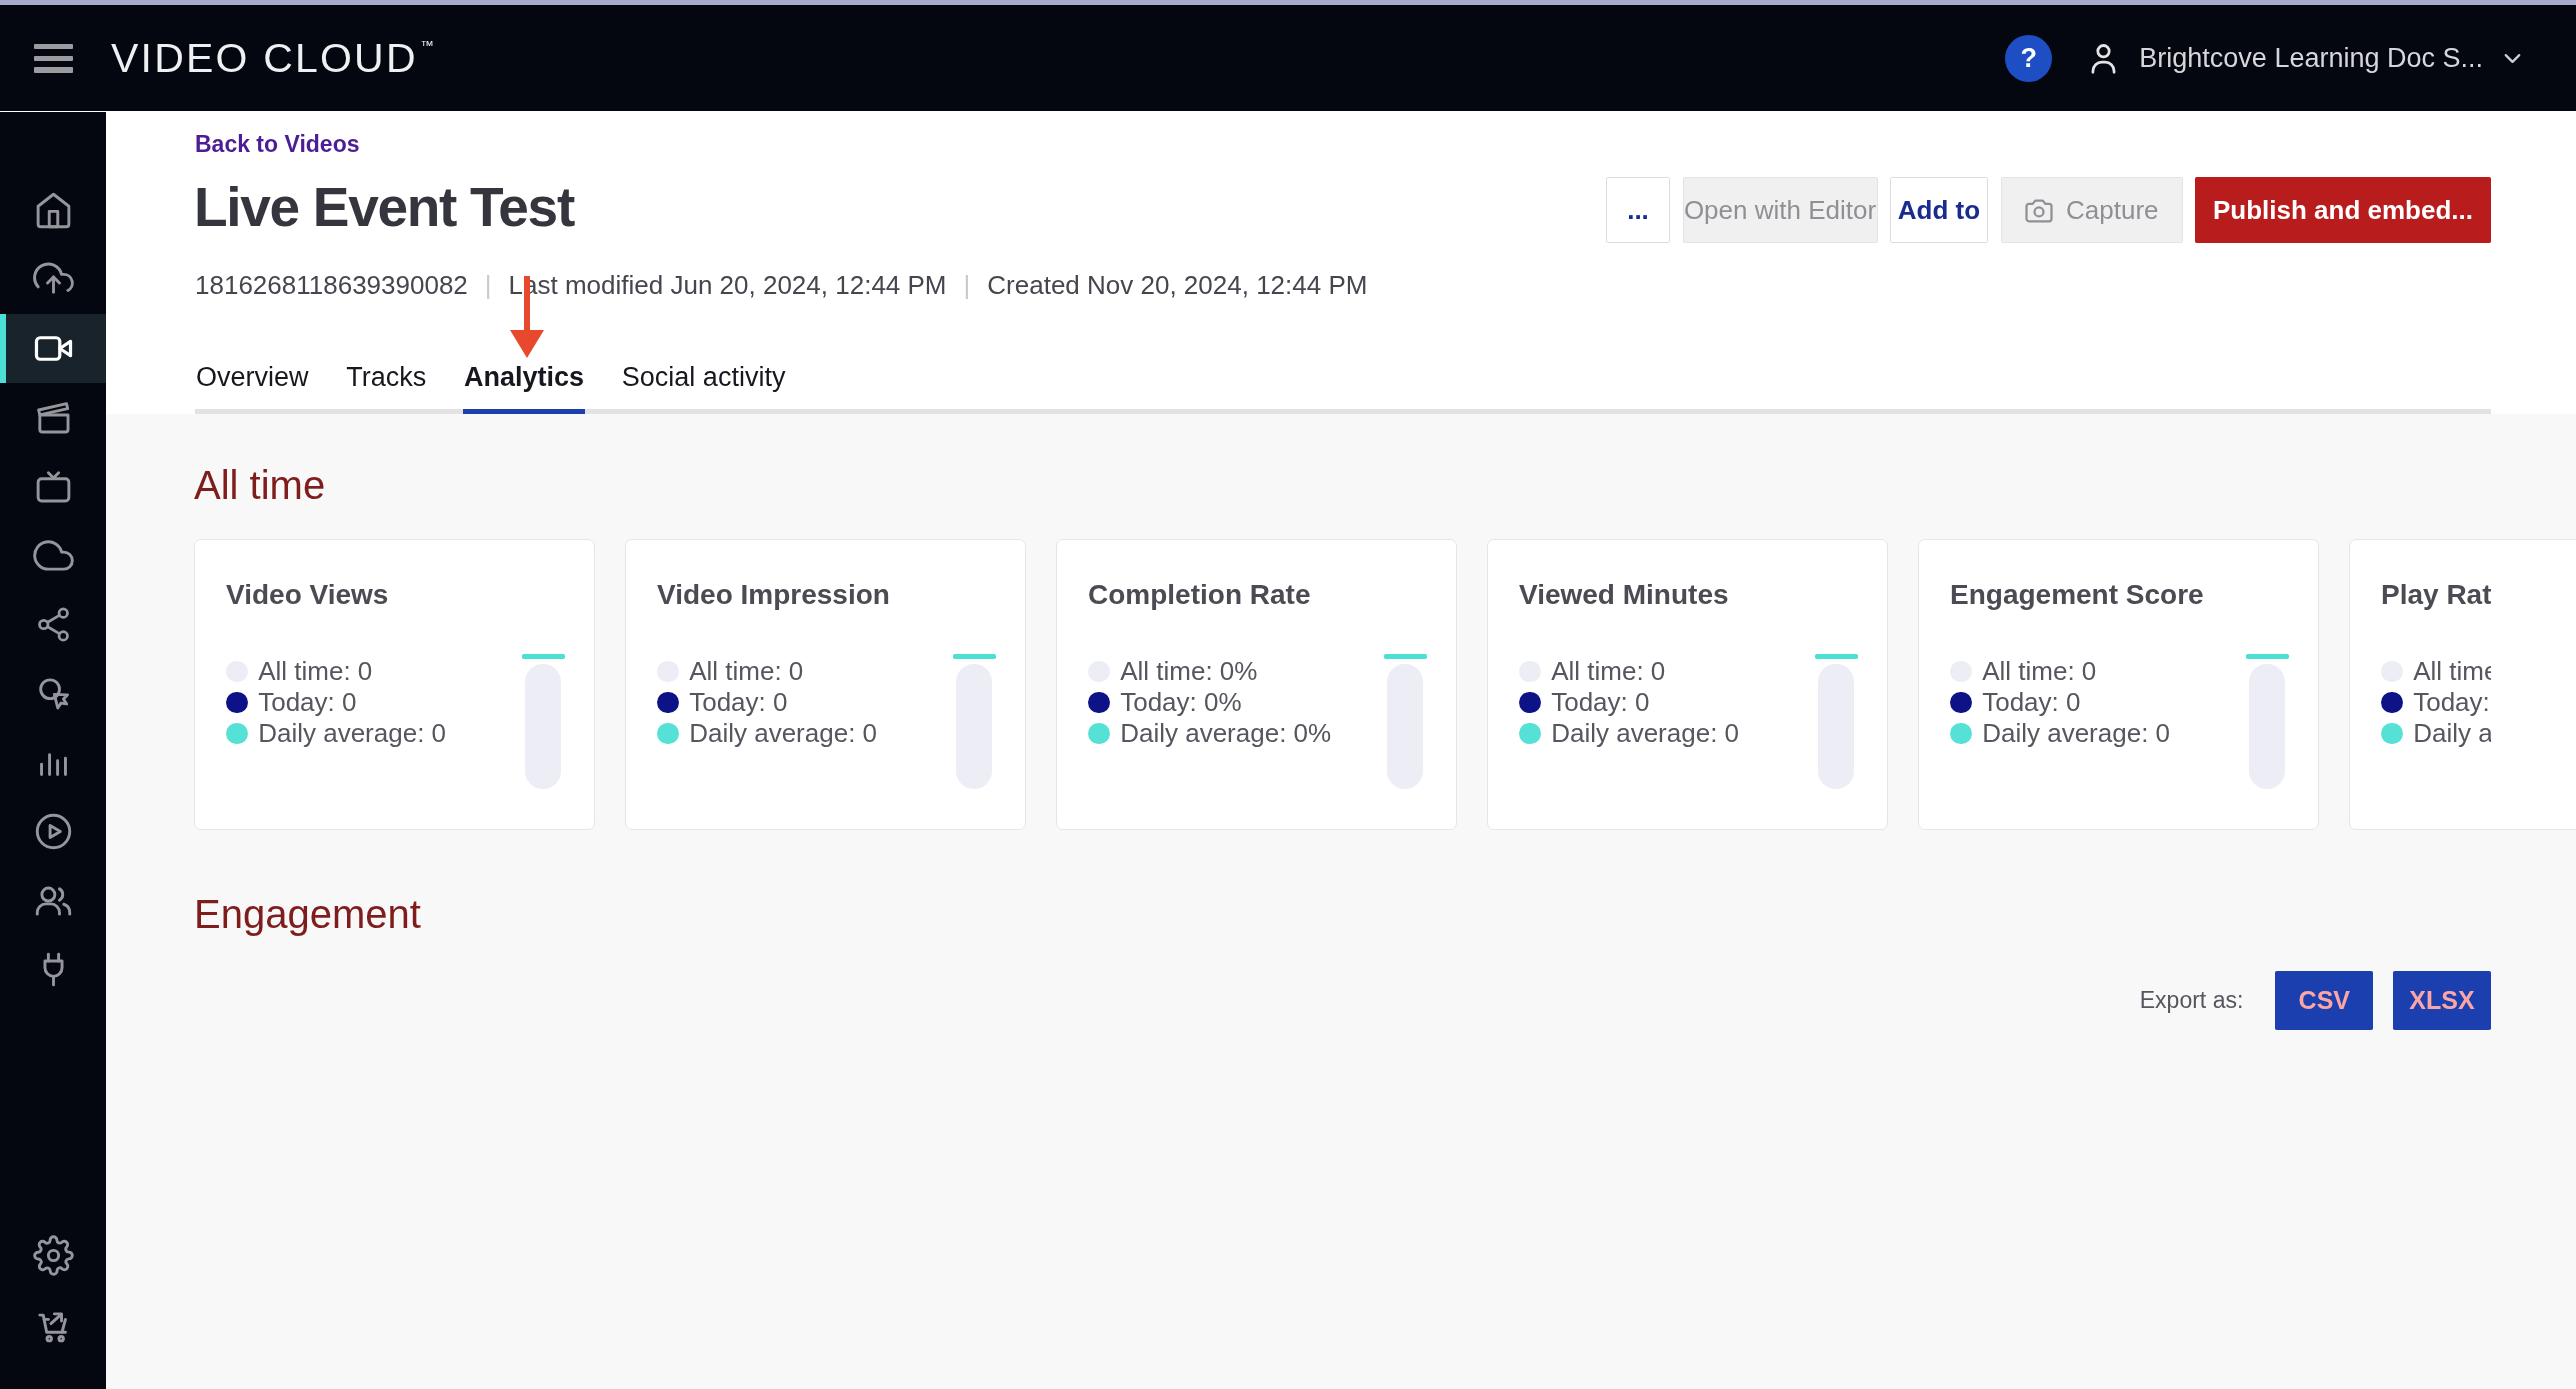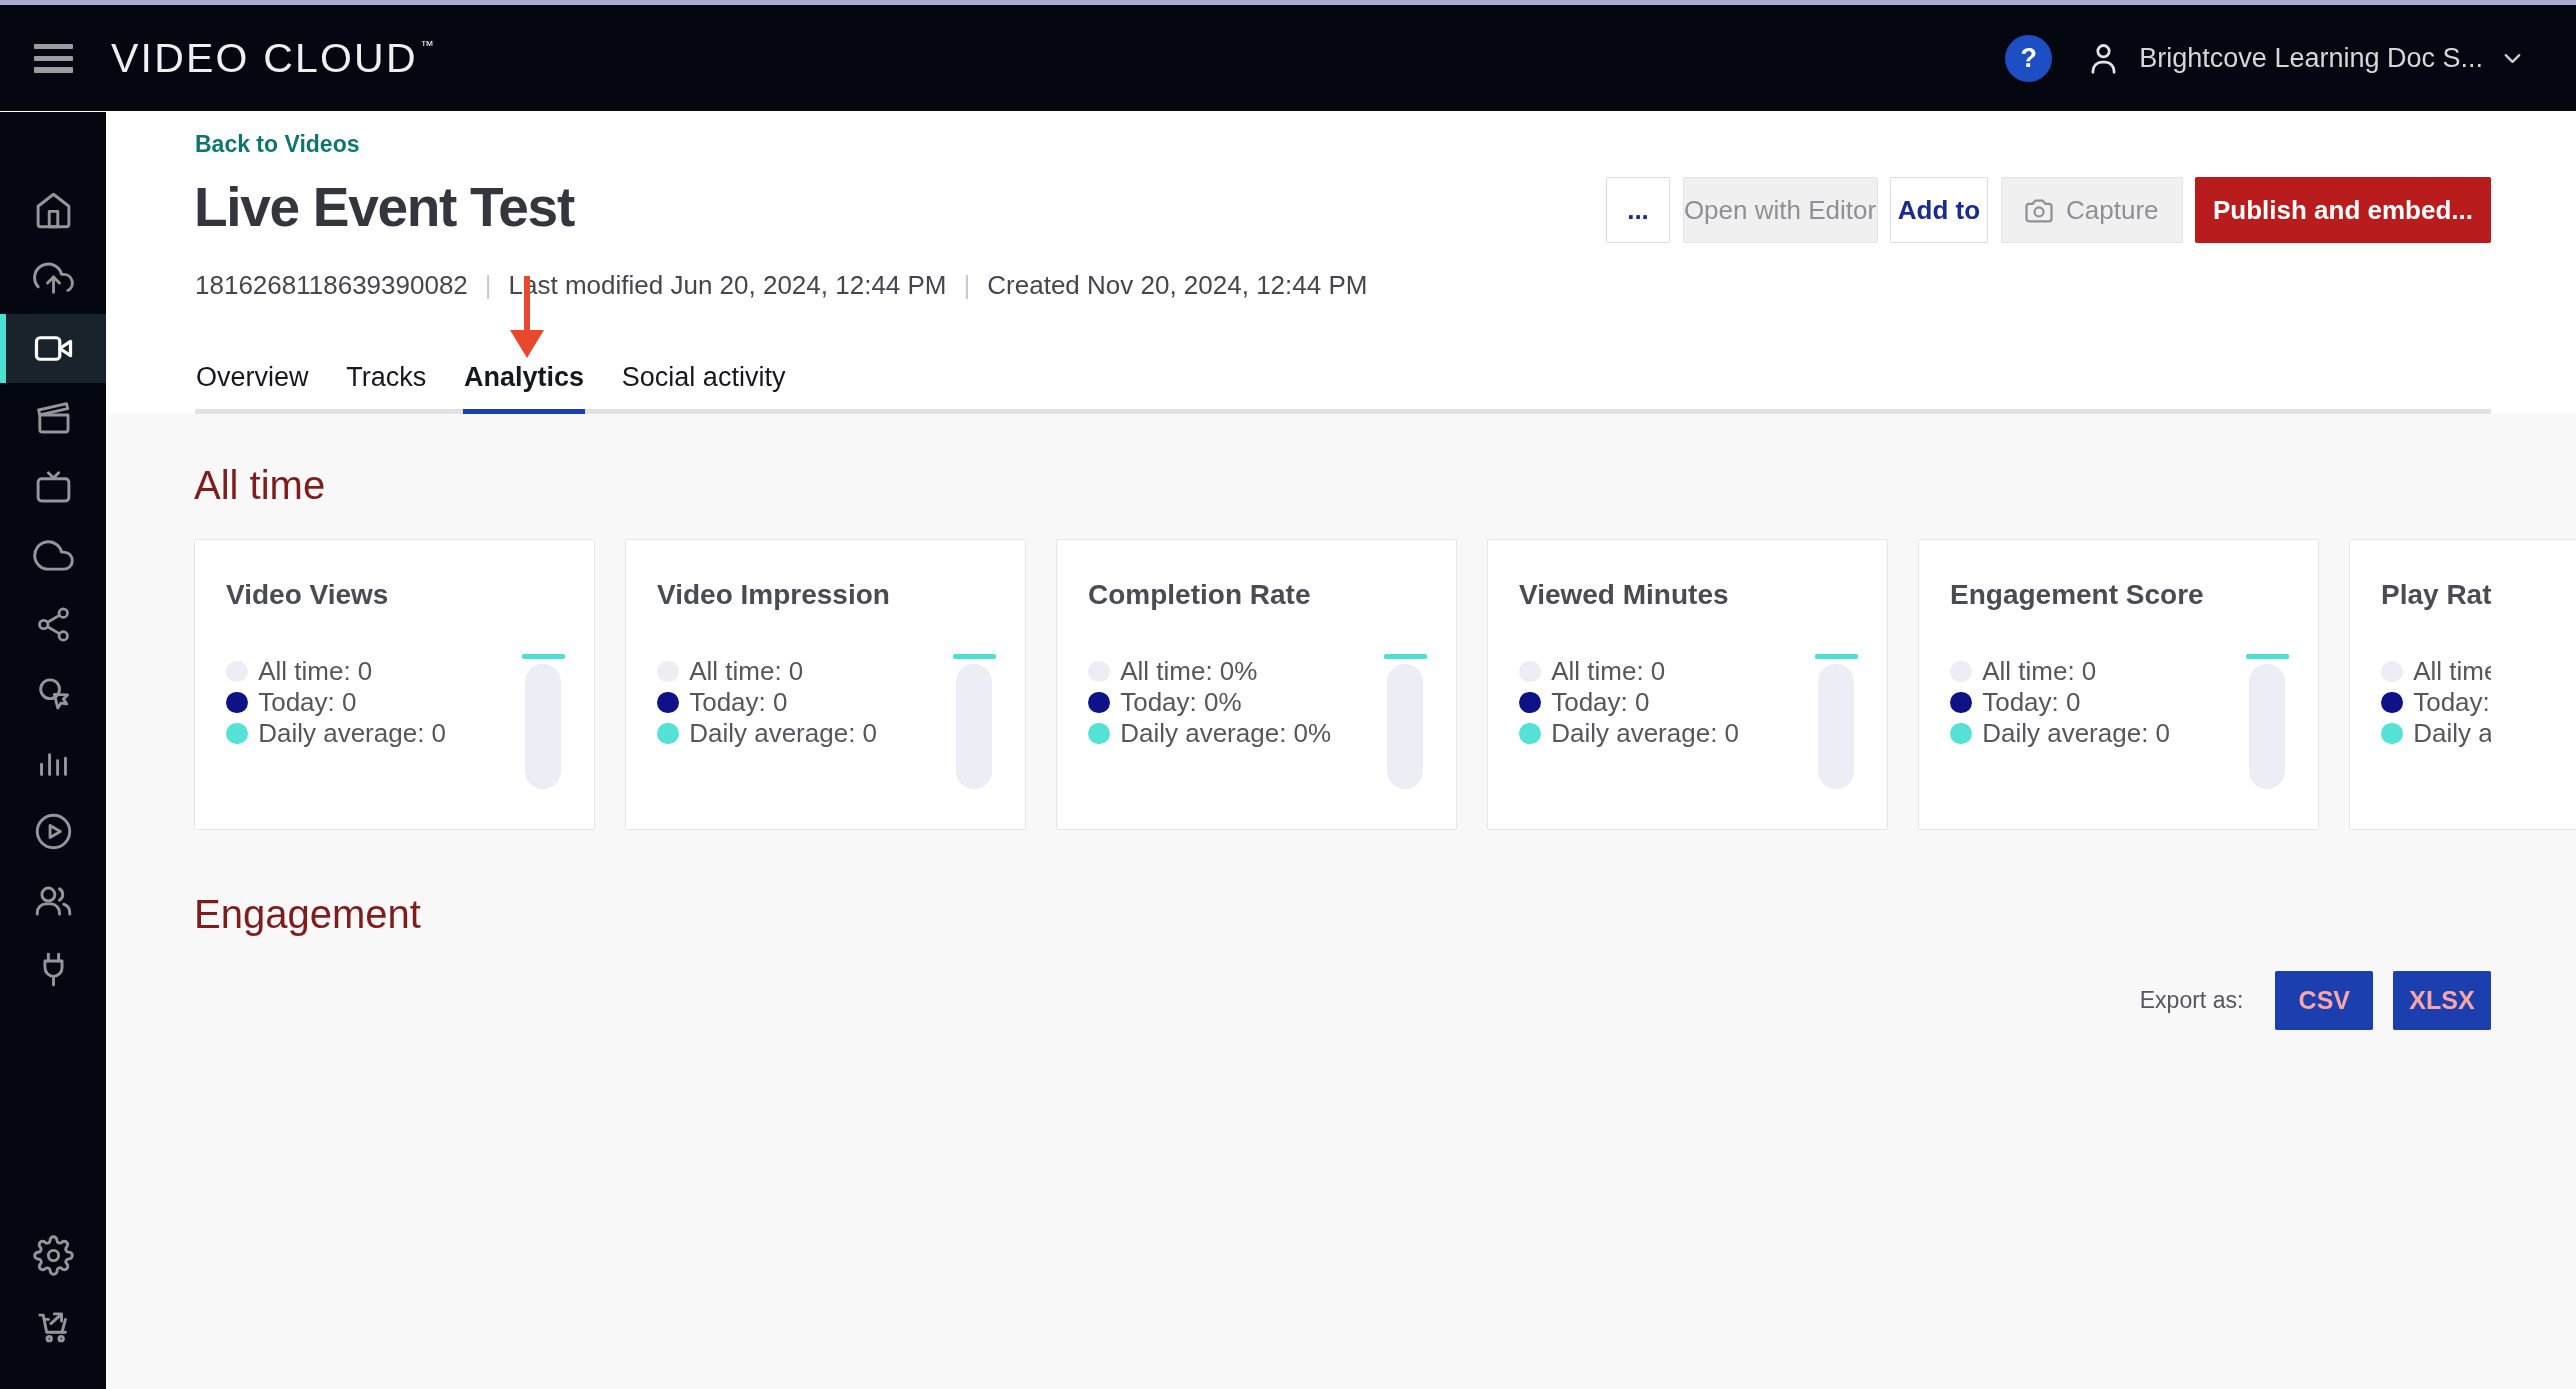--- a/index.html
+++ b/index.html
@@ -25,21 +25,21 @@
   .sidebar { position:absolute; top:112px; left:0; width:106px; height:1278px; background:#04070f; display:flex; flex-direction:column; padding-top:64px; padding-bottom:31px; z-index:2; }
   .nav-item { height:69px; width:106px; flex:none; display:flex; align-items:center; justify-content:center; background:none; border:none; color:#94969c; position:relative; cursor:pointer; }
   .nav-item--active { background:#18232c; color:#ffffff; }
   .nav-item--active::before { content:""; position:absolute; left:0; top:0; bottom:0; width:6.3px; background:#4ce0d5; }
   .sidebar-bottom { margin-top:auto; }
   .nav-item svg { display:block; }
 
   
   .main { position:absolute; left:106px; top:112px; width:2470px; height:1278px; background:#ffffff; }
   .content-head { position:relative; width:100%; height:302px; background:#ffffff; }
-  .back-link { position:absolute; left:89px; top:19px; font-size:23px; font-weight:bold; color:#0f766e; text-decoration:none; cursor:pointer; }
+  .back-link { position:absolute; left:89px; top:19px; font-size:23px; font-weight:bold; color:#4c1d95; text-decoration:none; cursor:pointer; }
   .page-title { position:absolute; left:88px; top:63px; font-size:55px; line-height:64px; font-weight:bold; letter-spacing:-1.3px; color:#34353d; }
   .meta { position:absolute; left:89px; top:158px; display:flex; align-items:flex-start; font-size:26px; color:#45464e; }
   .meta-sep { color:#c9cacd; margin:0 17px; }
   .actions { position:absolute; top:65px; right:85px; display:flex; gap:12.5px; align-items:center; }
   .btn { height:66px; font-size:26px; display:flex; align-items:center; justify-content:center; border-radius:1.8px; cursor:pointer; }
   .btn--ghost { background:#ffffff; border:0.9px solid #dcdcde; color:#1a2b8f; font-weight:bold; }
   .btn--disabled { background:#f0f0f1; border:0.9px solid #e3e3e5; color:#8f9095; font-weight:400; }
   .btn--more { width:64px; }
   .btn--editor { width:195px; }
   .btn--addto { width:98px; }
@@ -54,21 +54,21 @@
   .tab--active::after { content:""; position:absolute; left:0; right:0; bottom:0; height:5.4px; background:#1b3fae; z-index:1; }
 
   .anno-arrow { position:absolute; left:404px; top:164px; z-index:5; width:34px; display:flex; flex-direction:column; align-items:center; pointer-events:none; }
   .anno-arrow .shaft { width:6.3px; height:54px; background:#e8482d; }
   .anno-arrow .head { width:0; height:0; border-left:17px solid transparent; border-right:17px solid transparent; border-top:28px solid #e8482d; }
 
   
   .content-body { position:absolute; top:302px; left:0; width:2470px; height:976px; background:#f8f8f9; padding:51px 0 0 88px; overflow:hidden; }
   .section-heading { font-size:40px; font-weight:400; color:#7f1d1d; line-height:41px; }
   .cards-row { display:flex; gap:30px; margin-top:33px; width:2382px; overflow:hidden; }
-  .card { width:401px; height:291px; background:#ffffff; border:0.9px solid #e6e6e8; border-radius:2px; position:relative; flex:none; }
+  .card { width:401px; height:291px; background:#ffffff; border:0.9px solid #e6e6e8; border-radius:7px; position:relative; flex:none; }
   .card-title { position:absolute; top:39px; left:31px; font-size:28px; font-weight:bold; color:#4a4b53; white-space:nowrap; }
   .legend { position:absolute; top:116px; left:31px; }
   .legend-row { display:flex; align-items:center; height:31px; }
   .dot { width:21.5px; height:21.5px; border-radius:50%; margin-right:10.7px; flex:none; }
   .dot--alltime { background:#ecedf5; }
   .dot--today { background:#0d1287; }
   .dot--daily { background:#55e1d6; }
   .legend-label { font-size:26px; color:#55565e; white-space:nowrap; }
   .thermo { position:absolute; top:114px; right:29.5px; width:43px; }
   .thermo-line { height:4.5px; background:#4ce0d5; border-radius:1.8px; }

